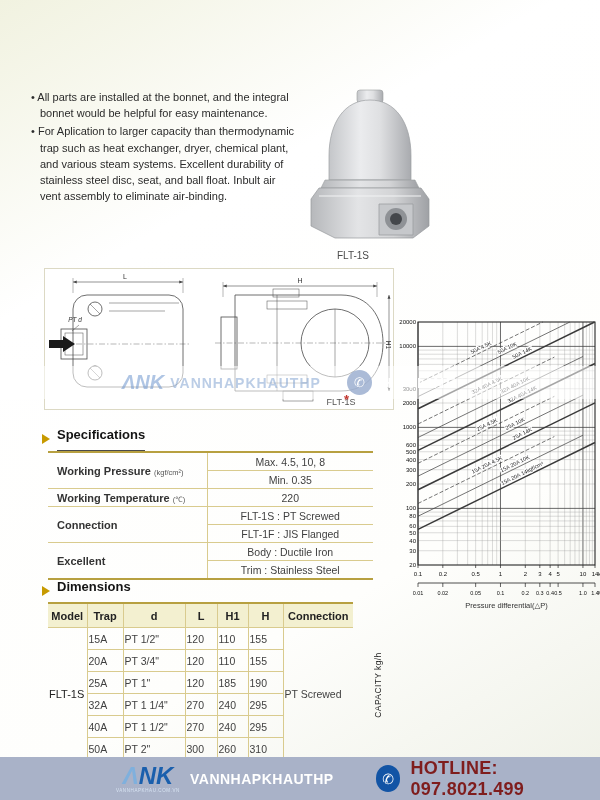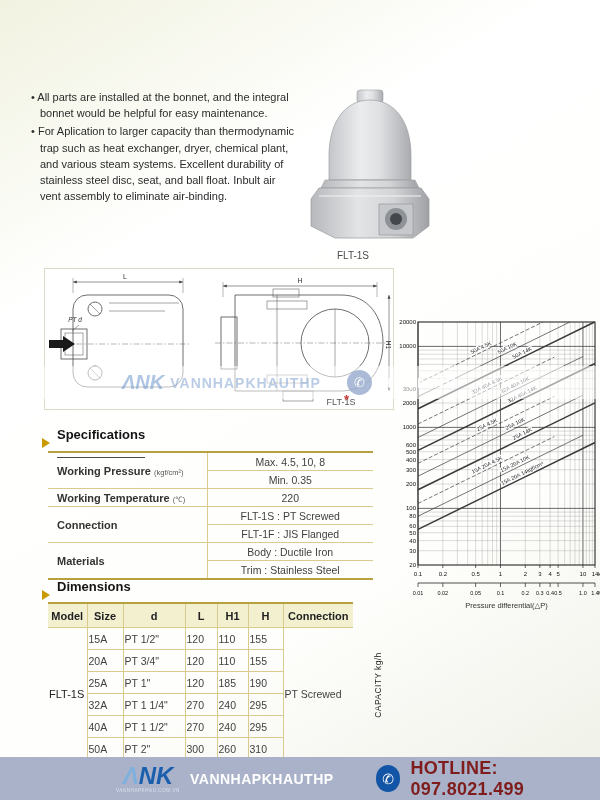--- a/index.html
+++ b/index.html
@@ -32,21 +32,21 @@
   .wm-logo{margin-left:122px;font-size:20px;font-weight:bold;font-style:italic;color:rgba(110,150,205,.55);}
   .wm-brand{margin-left:6px;font-size:14px;font-weight:bold;letter-spacing:1px;color:rgba(120,155,205,.5);}
   .wm-phone{margin-left:26px;width:25px;height:25px;border-radius:50%;background:rgba(150,170,205,.8);
     color:#fff;display:flex;align-items:center;justify-content:center;font-size:13px;}
   .wm-hotline{margin-left:9px;font-size:15px;font-weight:bold;letter-spacing:1.5px;color:rgba(255,255,255,.93);}
   .red-mark{position:absolute;left:344px;top:392px;z-index:6;color:#c3342c;font-size:13px;font-weight:bold;}
   
   .sec-title{position:absolute;left:42px;display:flex;align-items:center;}
   .sec-arrow{width:0;height:0;border-left:8px solid #c79a00;border-top:5.5px solid transparent;
     border-bottom:5.5px solid transparent;margin-right:7px;}
-  .sec-text{font-size:13px;font-weight:bold;color:#141414;border-bottom:1.5px solid #4a4a4a;padding-bottom:15px;}
+  .sec-text{font-size:13px;font-weight:bold;color:#141414;border-bottom:1.5px solid #4a4a4a;padding-bottom:8px;}
   
   table{border-collapse:collapse;table-layout:fixed;}
   .spec-table{position:absolute;left:48px;top:451px;width:325px;
     border-top:2px solid #b7a040;border-bottom:2px solid #b7a040;}
   .spec-table td{height:17px;font-size:10.5px;padding:0;}
   .spec-table td.lbl{text-align:left;padding-left:9px;color:#333;font-weight:bold;font-size:11px;}
   .spec-table td.val{text-align:center;color:#3f3f3f;border-left:1px solid #d9cb8e;}
   .spec-table tr+tr td{border-top:1px solid #d9cb8e;}
   .unit{font-size:7.5px;font-weight:normal;color:#555;}
   
@@ -336,21 +336,21 @@
       <td class="val">220</td>
     </tr>
     <tr>
       <td class="lbl" rowspan="2">Connection</td>
       <td class="val">FLT-1S : PT Screwed</td>
     </tr>
     <tr>
       <td class="val">FLT-1F : JIS Flanged</td>
     </tr>
     <tr>
-      <td class="lbl" rowspan="2">Materials</td>
+      <td class="lbl" rowspan="2">Excellent</td>
       <td class="val">Body : Ductile Iron</td>
     </tr>
     <tr>
       <td class="val">Trim : Stainless Steel</td>
     </tr>
   </tbody>
     </table>
 
   <div class="sec-title" style="top:579px;">
     <span class="sec-arrow"></span>
@@ -362,21 +362,21 @@
         <col style="width:36px">
         <col style="width:62px">
         <col style="width:32px">
       <col style="width:31px">
         <col style="width:35px">
         <col style="width:70px">
     </colgroup>
     <tbody>
         <tr>
       <th>Model</th>
-      <th>Size</th>
+      <th>Trap</th>
       <th>d</th>
       <th>L</th>
       <th>H1</th>
       <th>H</th>
       <th>Connection</th>
     </tr>
     <tr>
       <td class="model" rowspan="6">FLT-1S</td>
       <td>15A</td>
       <td>PT 1/2"</td>

